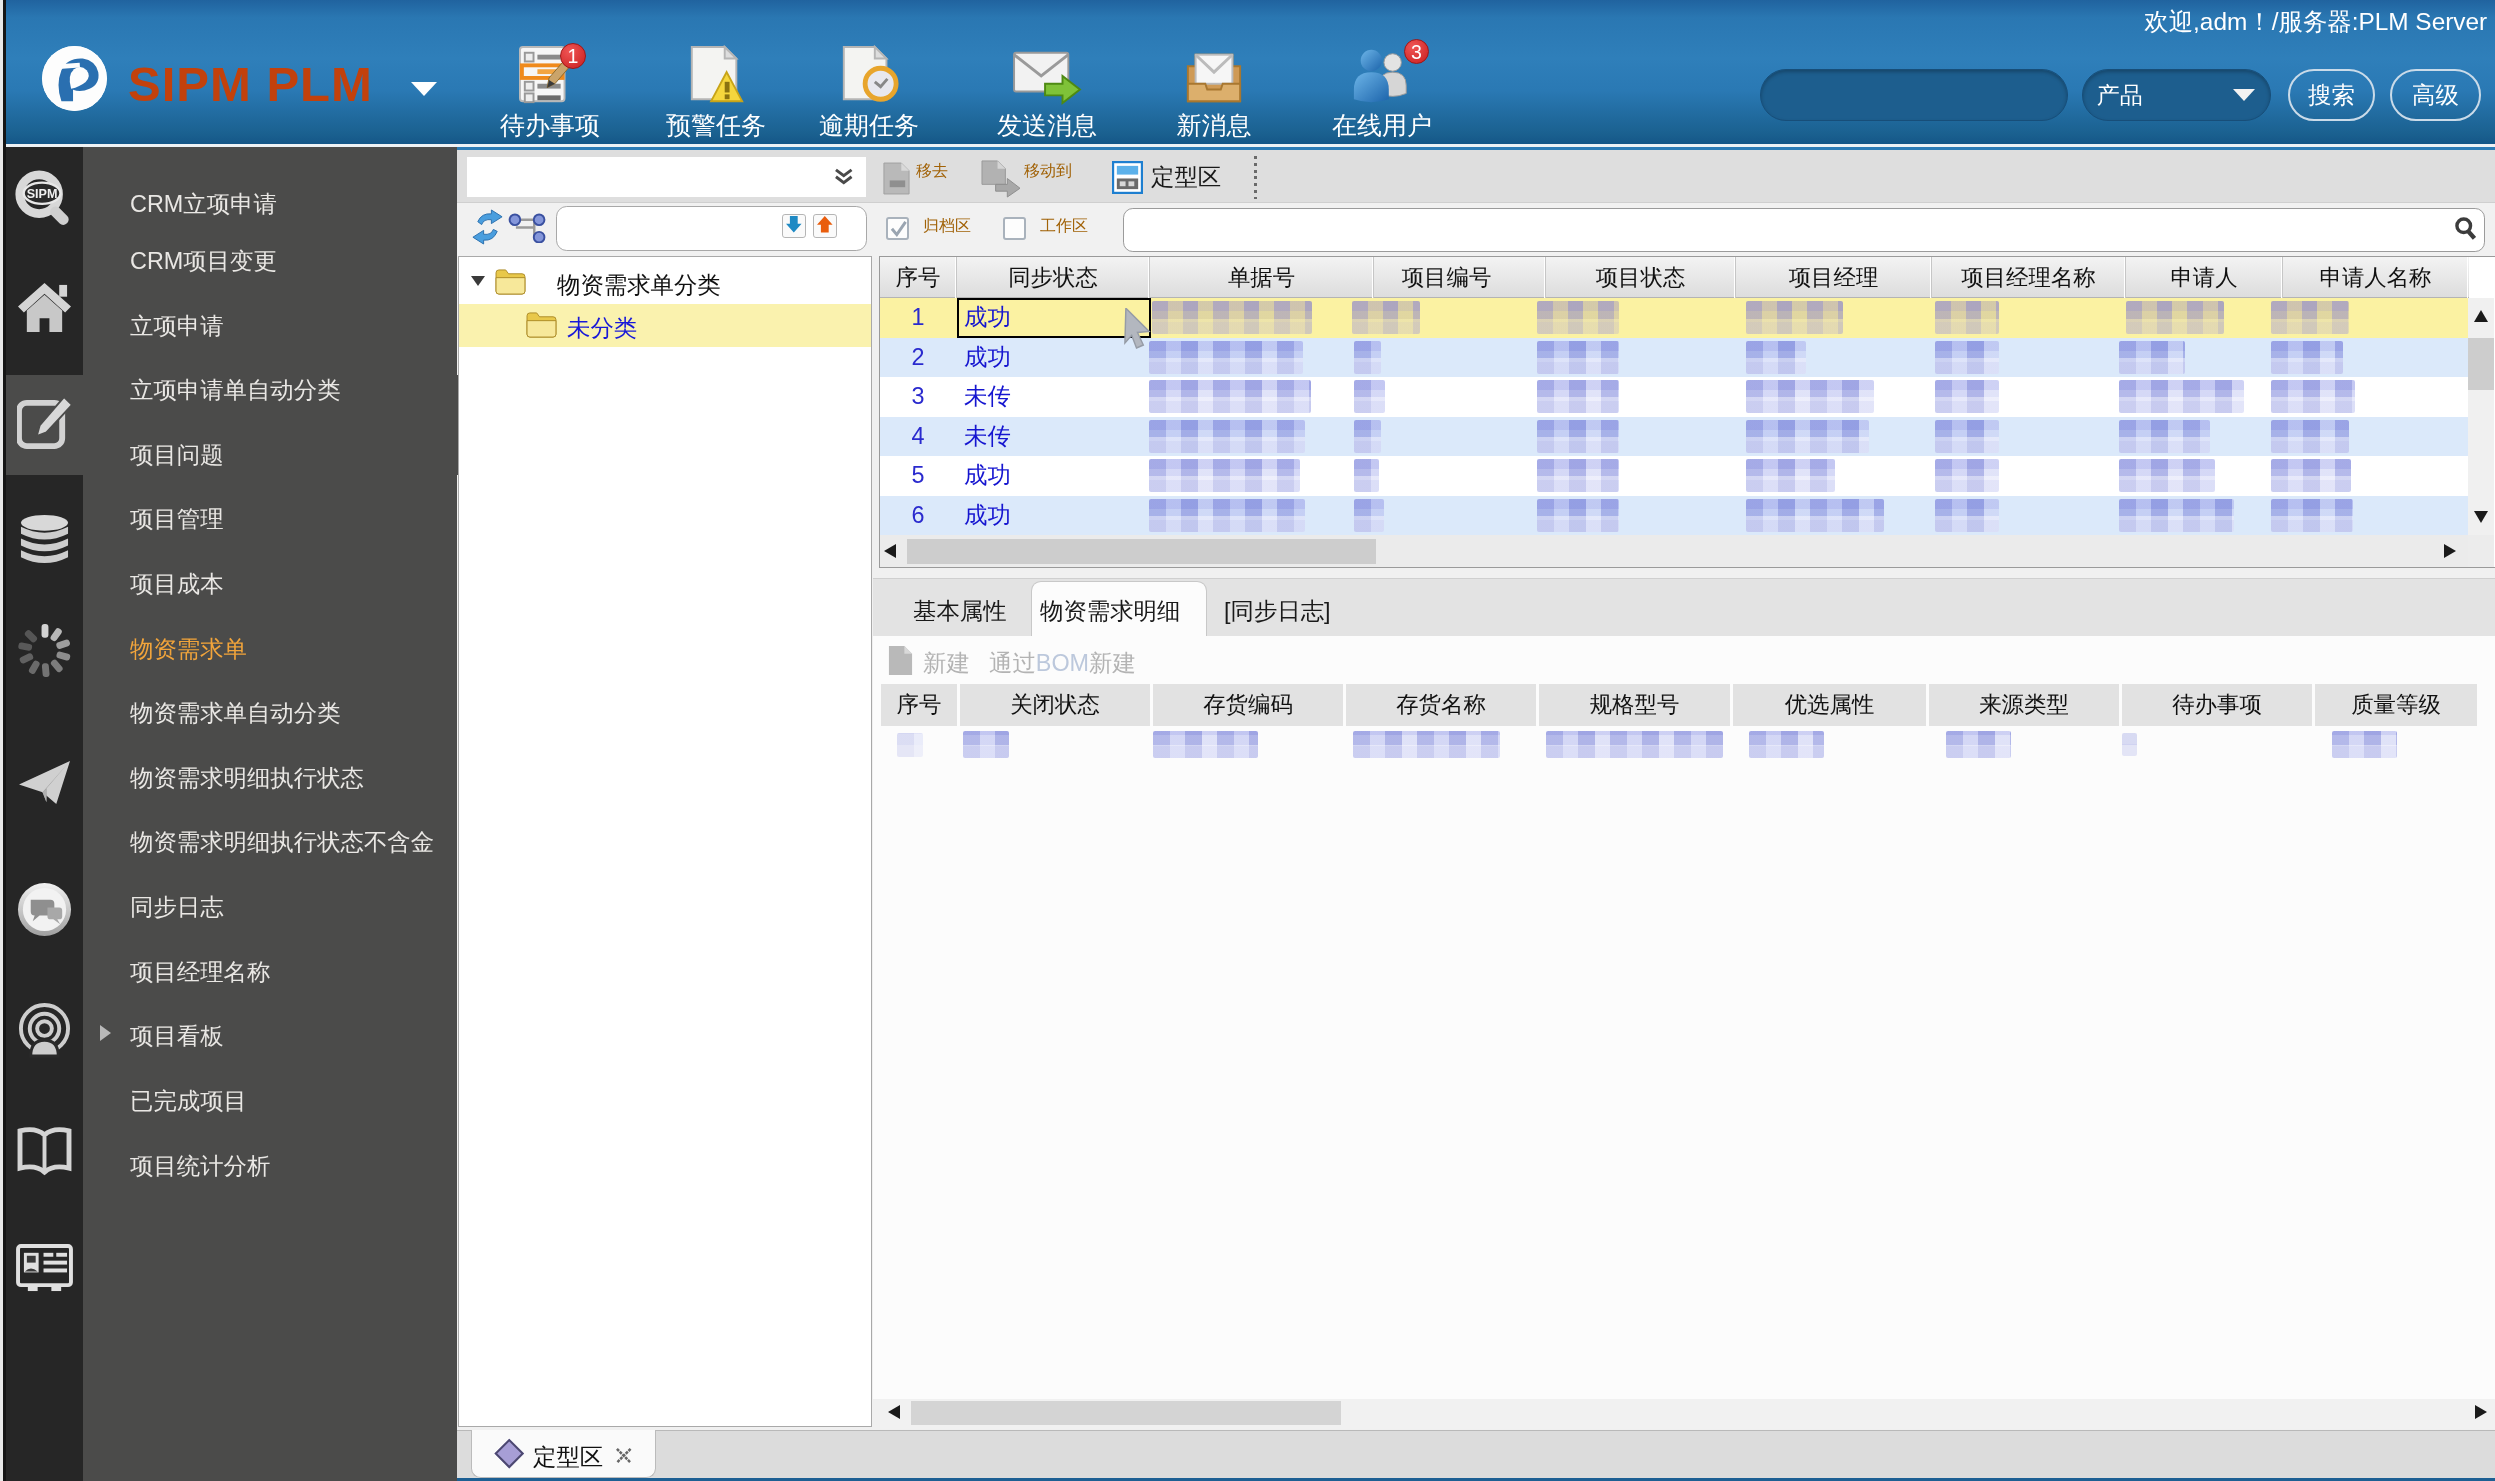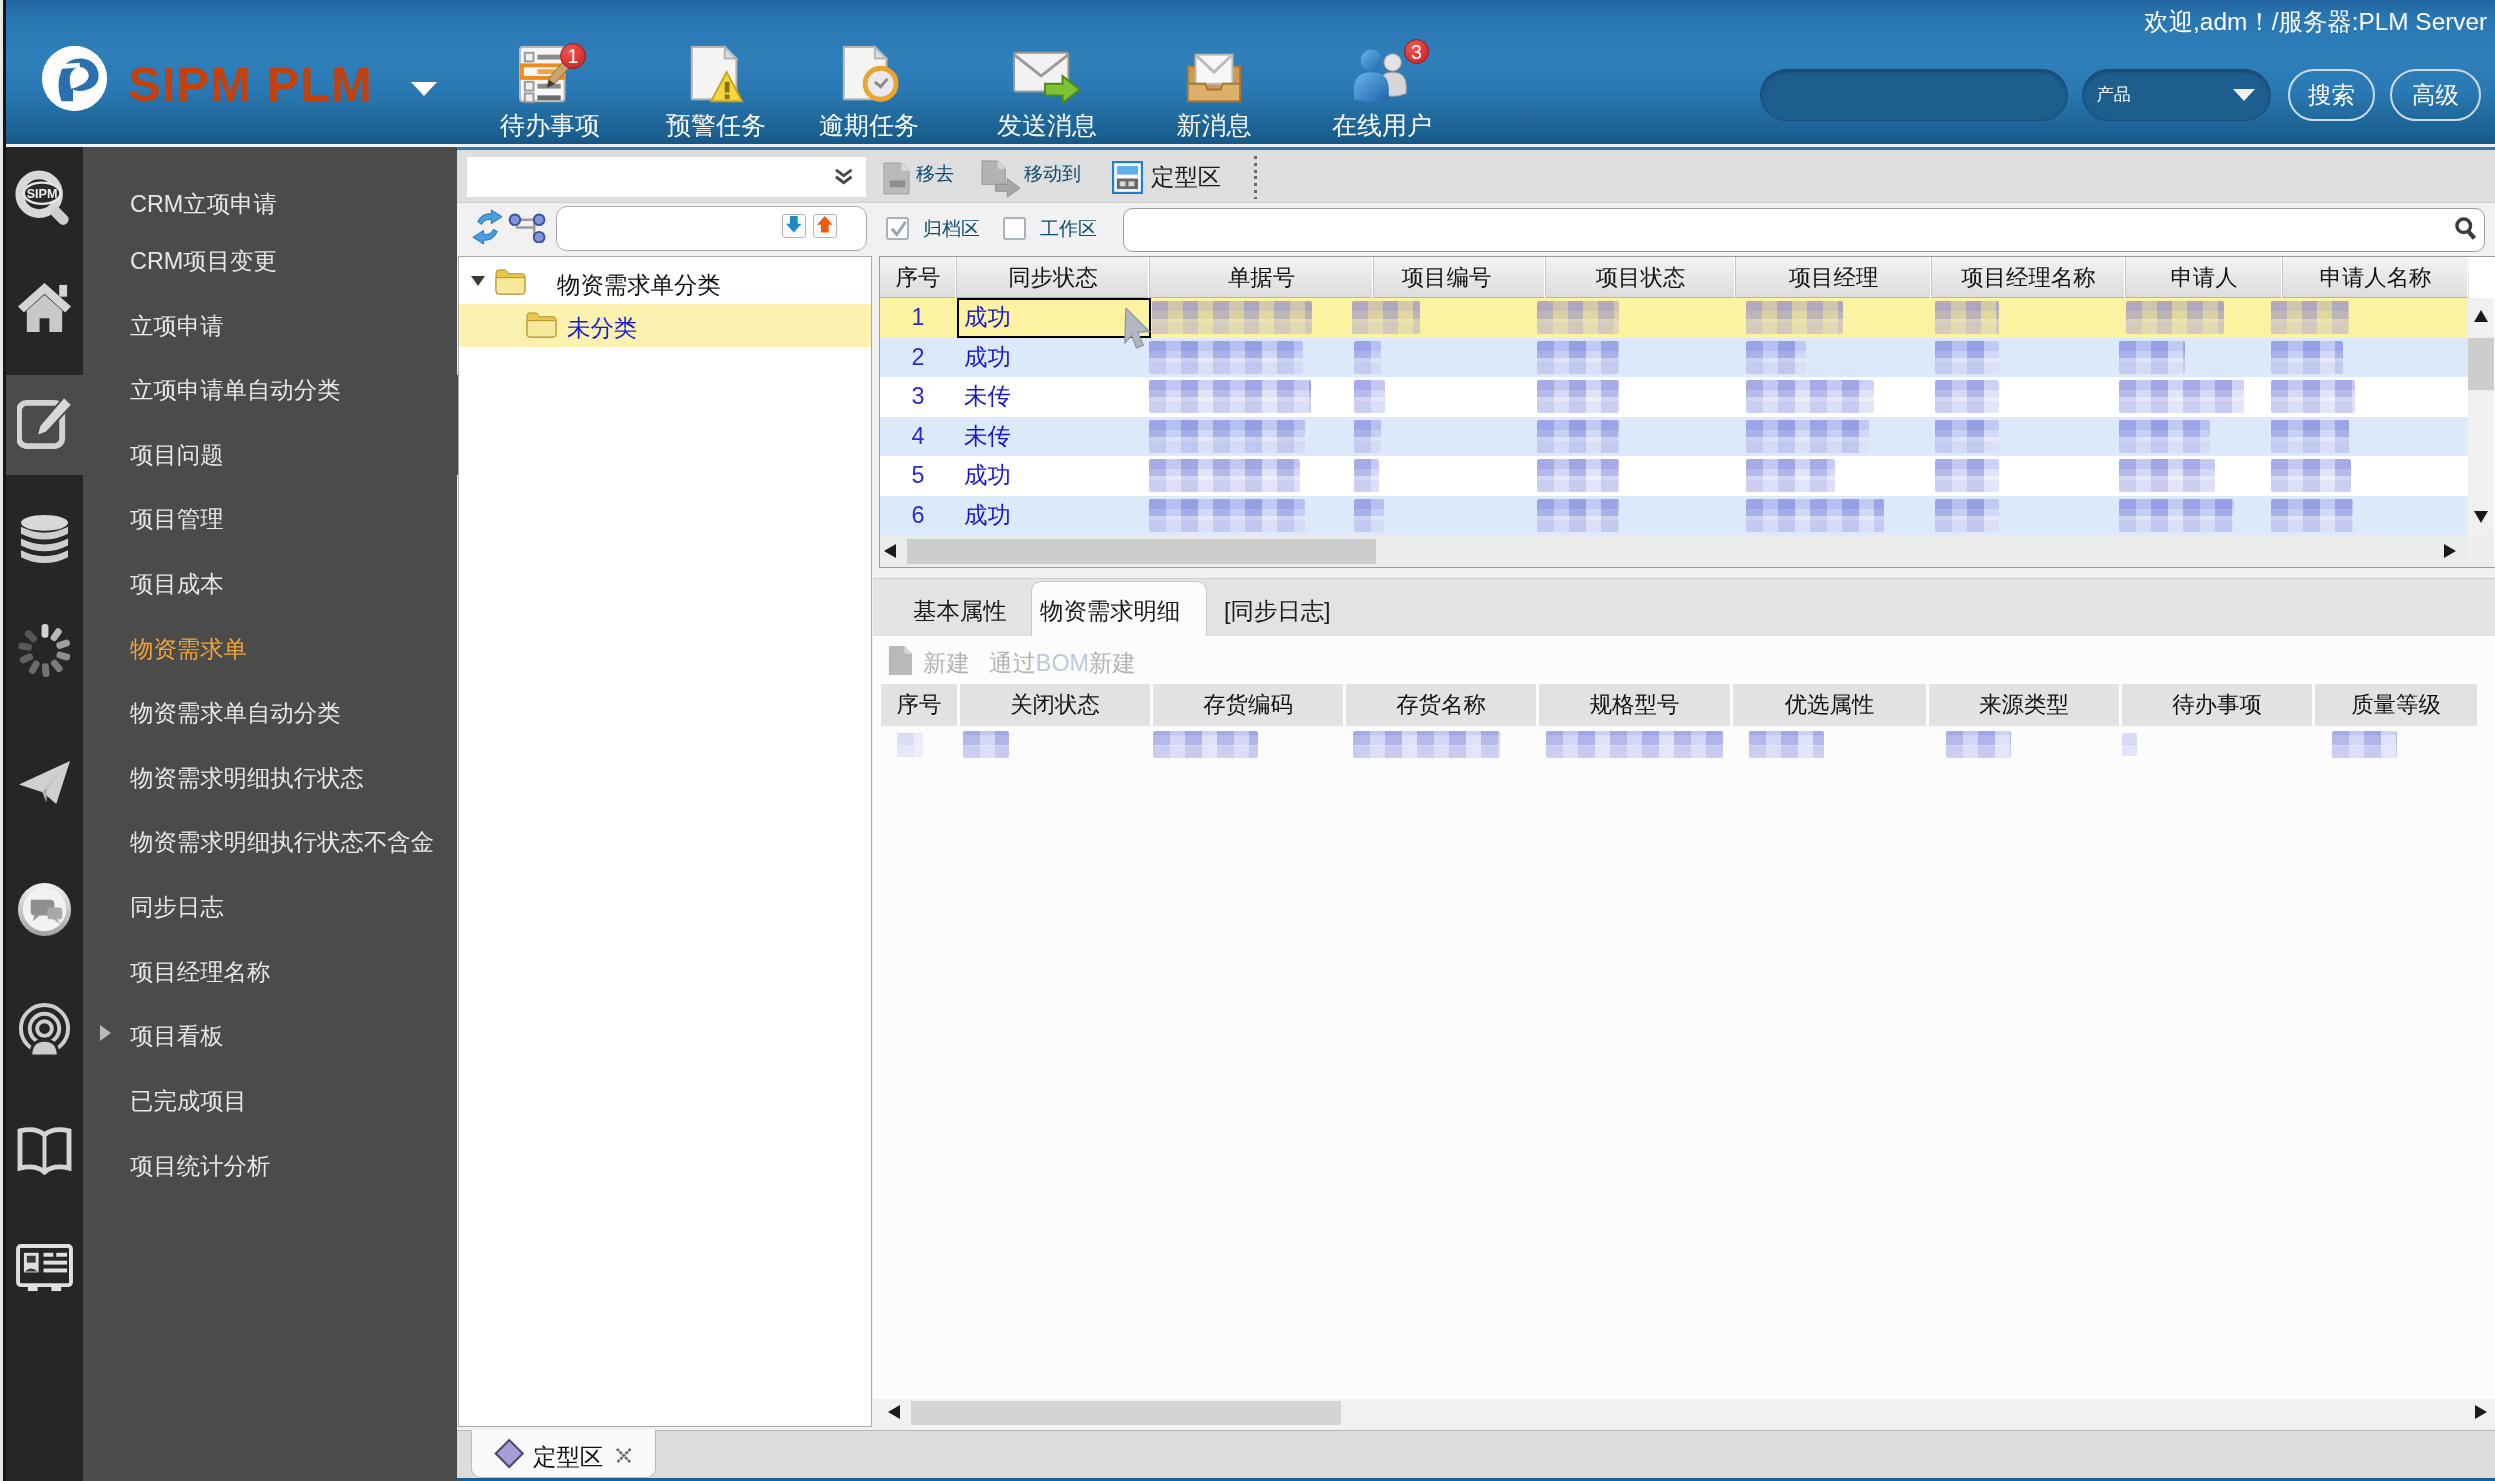--- a/index.html
+++ b/index.html
@@ -28,21 +28,21 @@
 #menupanel{left:83px;top:147px;width:374px;height:1334px;background:#4b4b4a}
 .sicon{left:5.9px;width:77px;text-align:center}
 .sicon svg{display:inline-block}
 .mitem{left:130px;width:322px;height:29px;color:#e9e7e4;font-size:23.4px;white-space:nowrap}
 .morange{color:#f1a43b}
 #kanbantri{left:100px;top:1025px;width:0;height:0;border-top:8.8px solid transparent;border-bottom:8.8px solid transparent;border-left:11.7px solid #b9b9b9}
 
 #tb1{left:457px;top:150px;width:2038px;height:52px;background:#dedede}
 #combo1{left:467px;top:157px;width:399px;height:40px;background:#fff}
 #tb2{left:457px;top:202px;width:2038px;height:56px;background:#f1f1f1;border-top:1px solid #cfcfcf}
-.gtxt{color:#0c4a6e;font-size:19px}
+.gtxt{color:#a16207;font-size:16px}
 .btxt{color:#1a1a1a;font-size:23.4px}
 #sbox1{left:556px;top:206px;width:311px;height:45px;background:#fff;border:1px solid #a8a8a8;border-radius:10.7px}
 .sqbtn{top:214px;width:24.4px;height:24.4px;border:1px solid #b5b5b5;border-radius:2.9px;background:#fafafa;text-align:center}
 .cb{width:23.4px;height:23.4px;border:2px solid #a9b2bc;border-radius:2.9px;background:#fdfdfd}
 #bigsearch{left:1123px;top:208px;width:1362px;height:44px;background:#fff;border:1px solid #9b9b9b;border-radius:9.8px}
 
 #treep{left:458px;top:256px;width:414px;height:1171px;background:#fff;border:1px solid #a9a9a9}
 #trow2{left:459px;top:304px;width:412px;height:43px;background:#faf2ae}
 .ttxt{font-size:23.4px;color:#111;white-space:nowrap}
 
@@ -148,21 +148,21 @@
         <linearGradient id="pg1" x1="0" y1="0" x2="1" y2="1">
 <stop offset="0" stop-color="#6db5e8"></stop>
           <stop offset="1" stop-color="#1c64ab"></stop>
         </linearGradient>
       </defs>
 </svg>
 <div class="badge" style="left:105px;top:-5.9px;width:25px;height:25px;line-height:24.4px">3</div>
 在线用户</div>
 <div class="ab" id="welcome">欢迎,adm！/服务器:PLM Server</div>
 <div class="ab pill" style="left:1760px;top:69px;width:308px"></div>
-<div class="ab pill" style="left:2082px;top:69px;width:189px;color:#fff;font-size:17px;line-height:50px;padding-left:13.7px">产品</div>
+<div class="ab pill" style="left:2082px;top:69px;width:189px;color:#fff;font-size:23px;line-height:50px;padding-left:13.7px">产品</div>
 <div class="ab" style="left:2233px;top:89px;width:0;height:0;border-left:11.7px solid transparent;border-right:11.7px solid transparent;border-top:12.7px solid #f2f2f2"></div>
 <div class="ab obtn" style="left:2288px;top:69px;width:87px">搜索</div>
 <div class="ab obtn" style="left:2390px;top:69px;width:91px">高级</div>
 <div class="ab" id="edgeA"></div>
 <div class="ab" id="edgeB"></div>
 <div class="ab" id="iconbar"></div>
 <div class="ab" id="menupanel"></div>
 <div class="ab" id="selblk"></div>
 <div class="ab sicon" style="top:170px"><svg width="62" height="62" viewBox="0 0 64 64">
 <circle cx="27" cy="25" r="20" fill="none" stroke="#d8d8d8" stroke-width="9"></circle>

